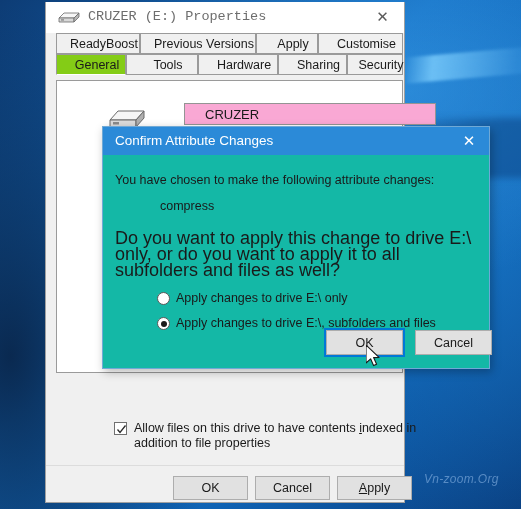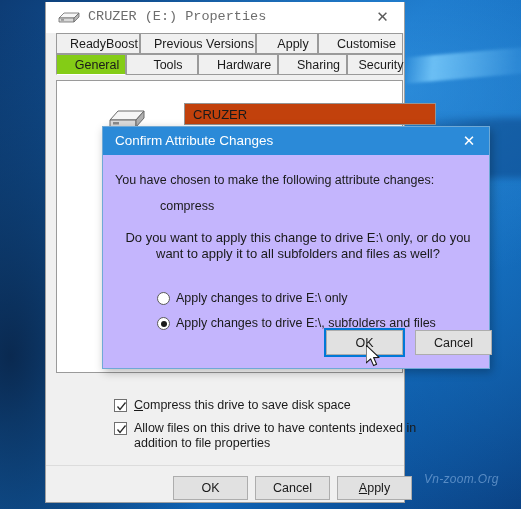--- a/index.html
+++ b/index.html
@@ -41,22 +41,22 @@
   .tab{position:absolute;top:0;height:21px;background:#f0f0f0;border:1px solid #9a9a9a;
     box-sizing:border-box;font-size:12.5px;color:#1a1a1a;display:flex;align-items:center;
     justify-content:center;cursor:default;padding-left:12px;}
   .tab.active{background:#84cc16;border-bottom:1px solid #ffffff;z-index:5;}
   #tab-content-area{position:absolute;left:10px;top:78px;width:347px;height:293px;
     background:#ffffff;border:1px solid #9a9a9a;box-sizing:border-box;}
 
   
   #vol-icon{position:absolute;left:62px;top:105px;width:38px;height:24px;}
   #vol-name-input{position:absolute;left:138px;top:101px;width:252px;height:22px;
-    background:#c2410c;border:1px solid #949494;box-sizing:border-box;
-    font-size:13px;color:#1a1a1a;padding:2px 8px;line-height:18px;}
+    background:#f9a8d4;border:1px solid #949494;box-sizing:border-box;
+    font-size:13px;color:#1a1a1a;padding:2px 20px;line-height:18px;}
   .hr-line{position:absolute;height:1px;background:#dcdcdc;}
   #gen-type{position:absolute;left:62px;top:148px;font-size:13px;color:#1a1a1a;}
   #gen-fs{position:absolute;left:62px;top:170px;font-size:13px;color:#1a1a1a;}
   .legend-sw{position:absolute;width:16px;height:16px;}
   #sw-used{left:66px;top:197px;background:#0aa0e8;}
   #sw-free{left:66px;top:219px;background:#a8a8a8;}
   #lbl-used{position:absolute;left:90px;top:197px;font-size:13px;color:#1a1a1a;}
   #lbl-free{position:absolute;left:90px;top:219px;font-size:13px;color:#1a1a1a;}
   #lbl-cap{position:absolute;left:80px;top:250px;font-size:13px;color:#1a1a1a;}
 
@@ -72,30 +72,30 @@
   #props-sep{position:absolute;left:0;top:463px;width:100%;height:1px;background:#dcdcdc;}
   .btn{position:absolute;height:24px;background:#e1e1e1;border:1px solid #adadad;
     box-sizing:border-box;font-size:12.5px;color:#1a1a1a;display:flex;align-items:center;
     justify-content:center;cursor:default;}
   #btn-ok{left:127px;top:474px;width:75px;}
   #btn-cancel{left:209px;top:474px;width:75px;}
   #btn-apply{left:291px;top:474px;width:75px;}
 
   
   #modal{position:absolute;left:102px;top:126px;width:388px;height:243px;
-    background:#c4b5fd;border:1px solid #6fa9d6;box-sizing:border-box;
+    background:#14b8a6;border:1px solid #6fa9d6;box-sizing:border-box;
     box-shadow:2px 3px 9px rgba(0,0,0,0.28);}
   #modal-titlebar{height:28px;background:#2b8ad8;position:relative;}
   #modal-title{position:absolute;left:12px;top:6px;color:#ffffff;font-size:13.5px;white-space:nowrap;}
   #modal-close{position:absolute;right:0;top:0;width:40px;height:28px;display:flex;
     align-items:center;justify-content:center;color:#fff;font-size:15px;cursor:default;}
   #modal-body{position:relative;height:214px;}
   #m-line1{position:absolute;left:12px;top:18px;font-size:12.5px;color:#1a1a1a;}
   #m-attr{position:absolute;left:57px;top:44px;font-size:12.5px;color:#1a1a1a;}
-  #m-q{position:absolute;left:12px;top:75px;width:366px;font-size:13px;color:#1a1a1a;line-height:16px;text-align:center;}
+  #m-q{position:absolute;left:12px;top:75px;width:366px;font-size:18px;color:#1a1a1a;line-height:16px;}
   .radio-row{position:absolute;left:54px;font-size:12.5px;color:#1a1a1a;}
   .rdo{position:absolute;left:0;top:1px;width:13px;height:13px;border-radius:50%;
     background:#fff;border:1px solid #5a5a5a;box-sizing:border-box;}
   .rdo .dot{position:absolute;left:2.5px;top:2.5px;width:6px;height:6px;border-radius:50%;background:#1a1a1a;}
   .rdo-label{display:block;margin-left:19px;line-height:15px;}
   #m-btn-ok{position:absolute;left:223px;top:175px;width:77px;height:25px;background:#e1e1e1;
     border:1px solid #adadad;box-sizing:border-box;font-size:12.5px;display:flex;
     align-items:center;justify-content:center;color:#1a1a1a;
     outline:2px solid #0078d7;outline-offset:0px;cursor:default;}
   #m-btn-cancel{position:absolute;left:312px;top:175px;width:77px;height:25px;background:#e1e1e1;
@@ -177,28 +177,20 @@
   <div id="gen-fs">File sys</div>
   <div class="hr-line" style="left:62px;top:190px;width:330px;"></div>
 
   <div class="legend-sw" id="sw-used" style="background: rgb(10, 160, 232);"></div>
   <div id="lbl-used">Us</div>
   <div class="legend-sw" id="sw-free" style="background: rgb(168, 168, 168);"></div>
   <div id="lbl-free">Fr</div>
   <div id="lbl-cap">Ca</div>
   <div class="hr-line" style="left:62px;top:355px;width:330px;"></div>
 
-  <div class="cb-row" style="top:396px;width:320px;">
-    <span class="cbox">
-      <svg width="11" height="11" viewBox="0 0 11 11">
-          <polyline points="1.5,5.5 4,8.5 9.5,1.5" fill="none" stroke="#2b2b2b" stroke-width="1.3"></polyline>
-        </svg>
-    </span>
-    <span class="cb-label"><span class="ul">C</span><span>ompress this drive to save disk space</span></span>
-  </div>
 
   <div class="cb-row" style="top:419px;width:310px;">
     <span class="cbox">
       <svg width="11" height="11" viewBox="0 0 11 11">
           <polyline points="1.5,5.5 4,8.5 9.5,1.5" fill="none" stroke="#2b2b2b" stroke-width="1.3"></polyline>
         </svg>
     </span>
     <span class="cb-label"><span>Allow files on this drive to have contents </span><span class="ul">i</span><span>ndexed in addition to file properties</span></span>
   </div>
 

